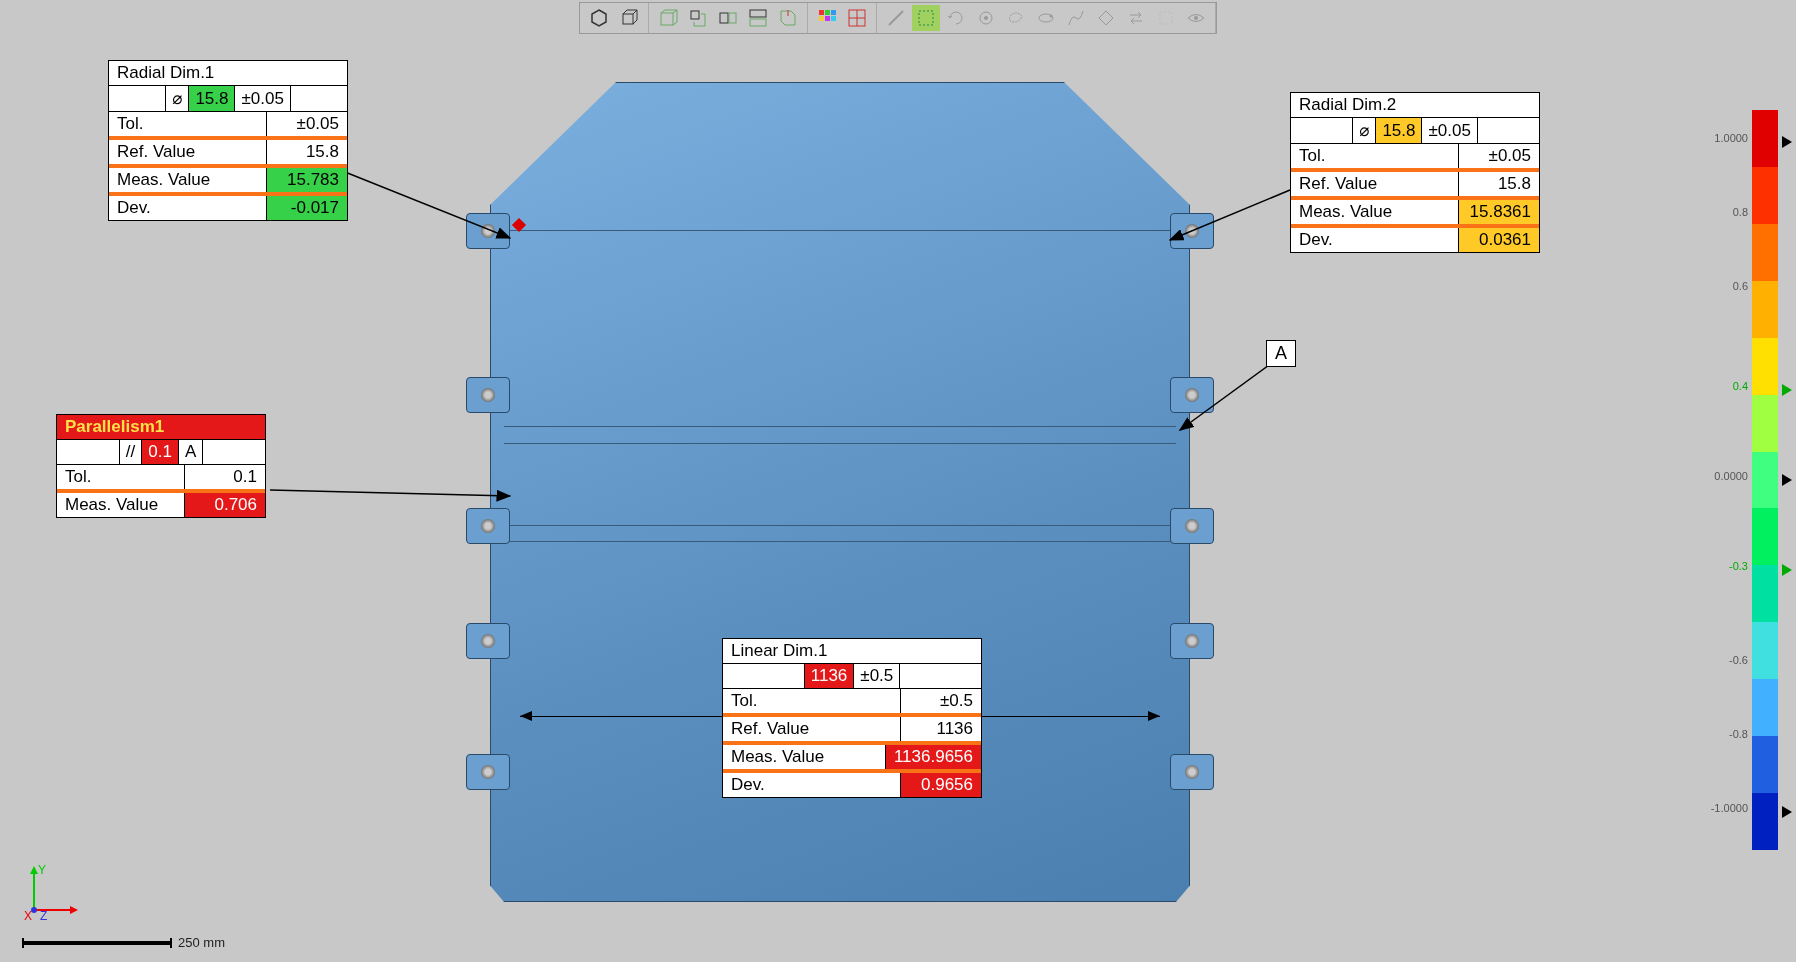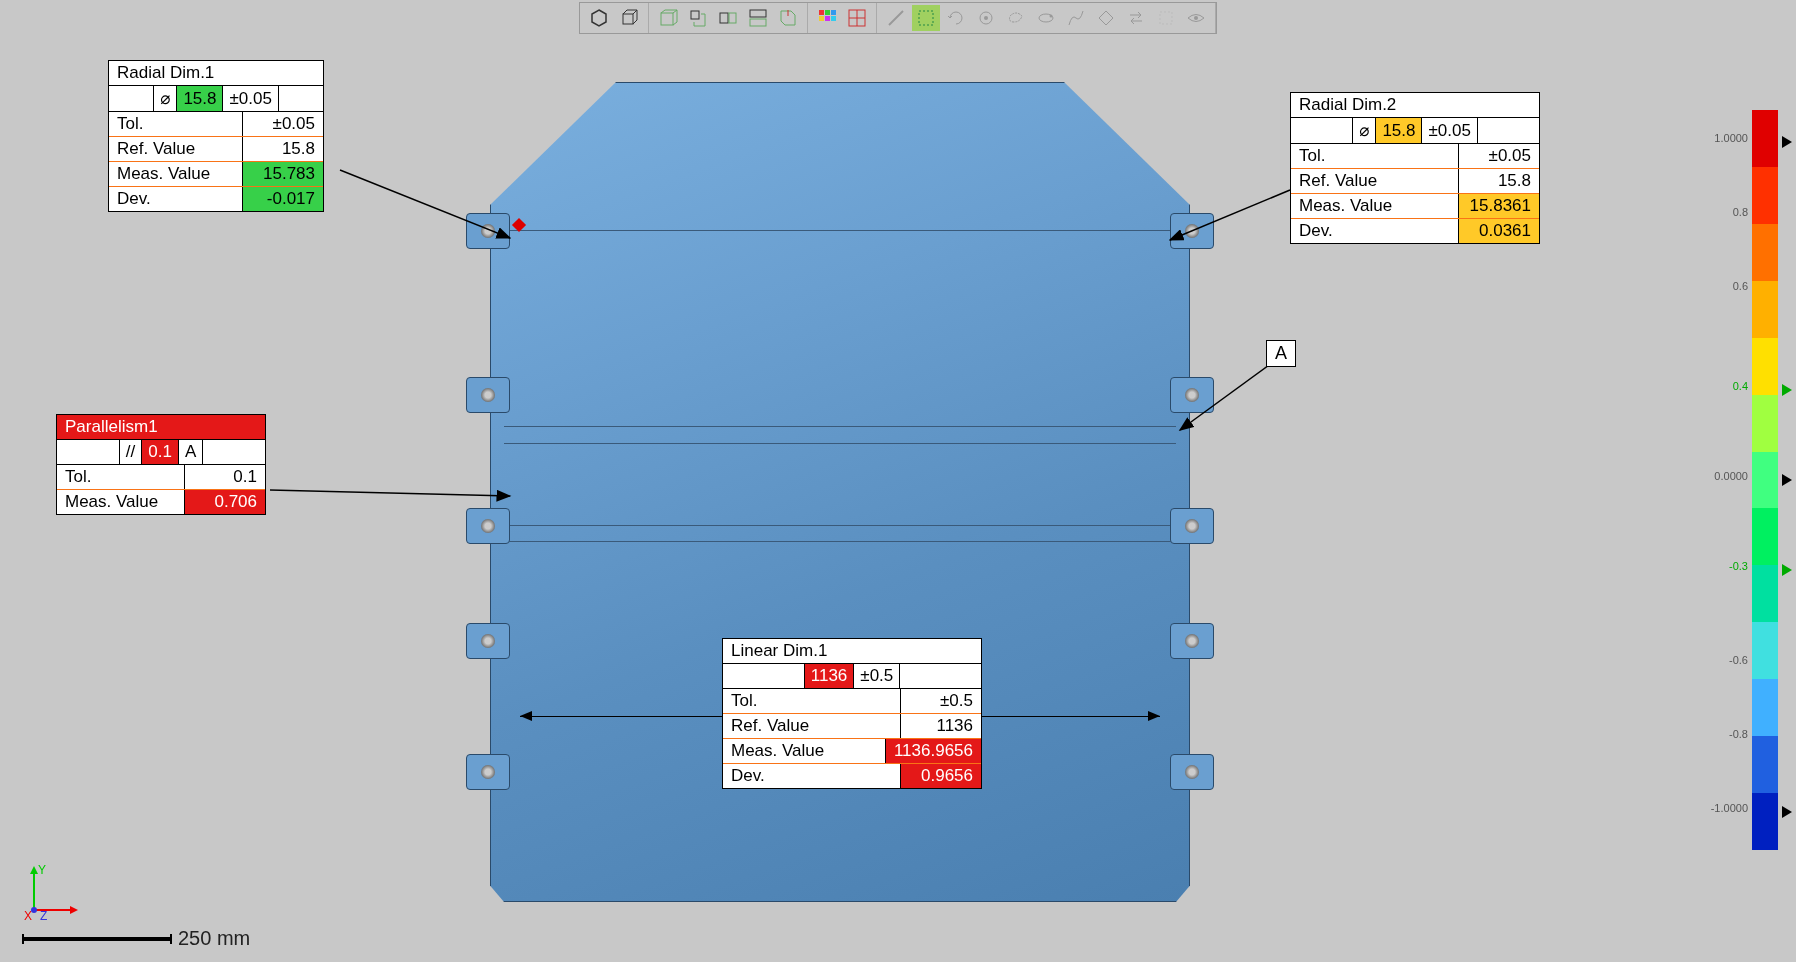--- a/index.html
+++ b/index.html
@@ -86,37 +86,37 @@
     position: absolute;
     background: #fff;
     border: 1px solid #000;
     font-size: 17px;
   }
   .callout-title {
     padding: 2px 8px;
     border-bottom: 1px solid #000;
     white-space: nowrap;
   }
-  .callout-title.red { background: #e41818; color: #ffffff; }
+  .callout-title.red { background: #e41818; color: #fde047; font-weight: bold; }
   .fcf-row {
     display: flex;
     border-bottom: 1px solid #000;
     align-items: stretch;
   }
   .fcf-cell {
     padding: 2px 6px;
     border-right: 1px solid #000;
     display: flex;
     align-items: center;
     justify-content: center;
   }
   .fcf-cell:last-child { border-right: none; }
   .callout-row {
     display: flex;
-    border-bottom: 1px solid #f97316;
+    border-bottom: 4px solid #f97316;
   }
   .callout-row:last-child { border-bottom: none; }
   .callout-label {
     flex: 1;
     padding: 2px 8px;
     border-right: 1px solid #000;
     white-space: nowrap;
   }
   .callout-value {
     padding: 2px 8px;
@@ -187,21 +187,21 @@
     width: 60px;
     height: 60px;
   }
   
   .scalebar {
     position: absolute;
     left: 22px;
     bottom: 12px;
     display: flex;
     align-items: center;
-    font-size: 20px;
+    font-size: 13px;
     color: #222;
   }
   .scalebar-line {
     width: 150px;
     height: 4px;
     background: #000;
     margin-right: 6px;
     position: relative;
   }
   .scalebar-line::before, .scalebar-line::after {
@@ -427,21 +427,21 @@
   <line x1="270" y1="490" x2="510" y2="496" stroke="#000" stroke-width="1.5" marker-end="url(#ah)"></line>
   <line x1="1276" y1="360" x2="1180" y2="430" stroke="#000" stroke-width="1.5" marker-end="url(#ah)"></line>
 </svg>
 
 <div class="datum" style="left:1266px; top:340px;">
   <span>A</span>
 </div>
 
 <div class="dim-arrow" style="left:520px; top:716px; width:640px;"></div>
 
-<div class="callout" style="left:108px; top:60px; width:216px;">
+<div class="callout" style="left:108px; top:60px; width:240px;">
   <div class="callout-title">Radial Dim.1</div>
   <div class="fcf-row">
     <div class="fcf-cell" style="flex:1"></div>
     <div class="fcf-cell">⌀</div>
     <div class="fcf-cell bg-green">15.8</div>
     <div class="fcf-cell">±0.05</div>
     <div class="fcf-cell" style="flex:1;border-right:none"></div>
   </div>
   <div class="callout-row">
       <div class="callout-label">Tol.</div>

